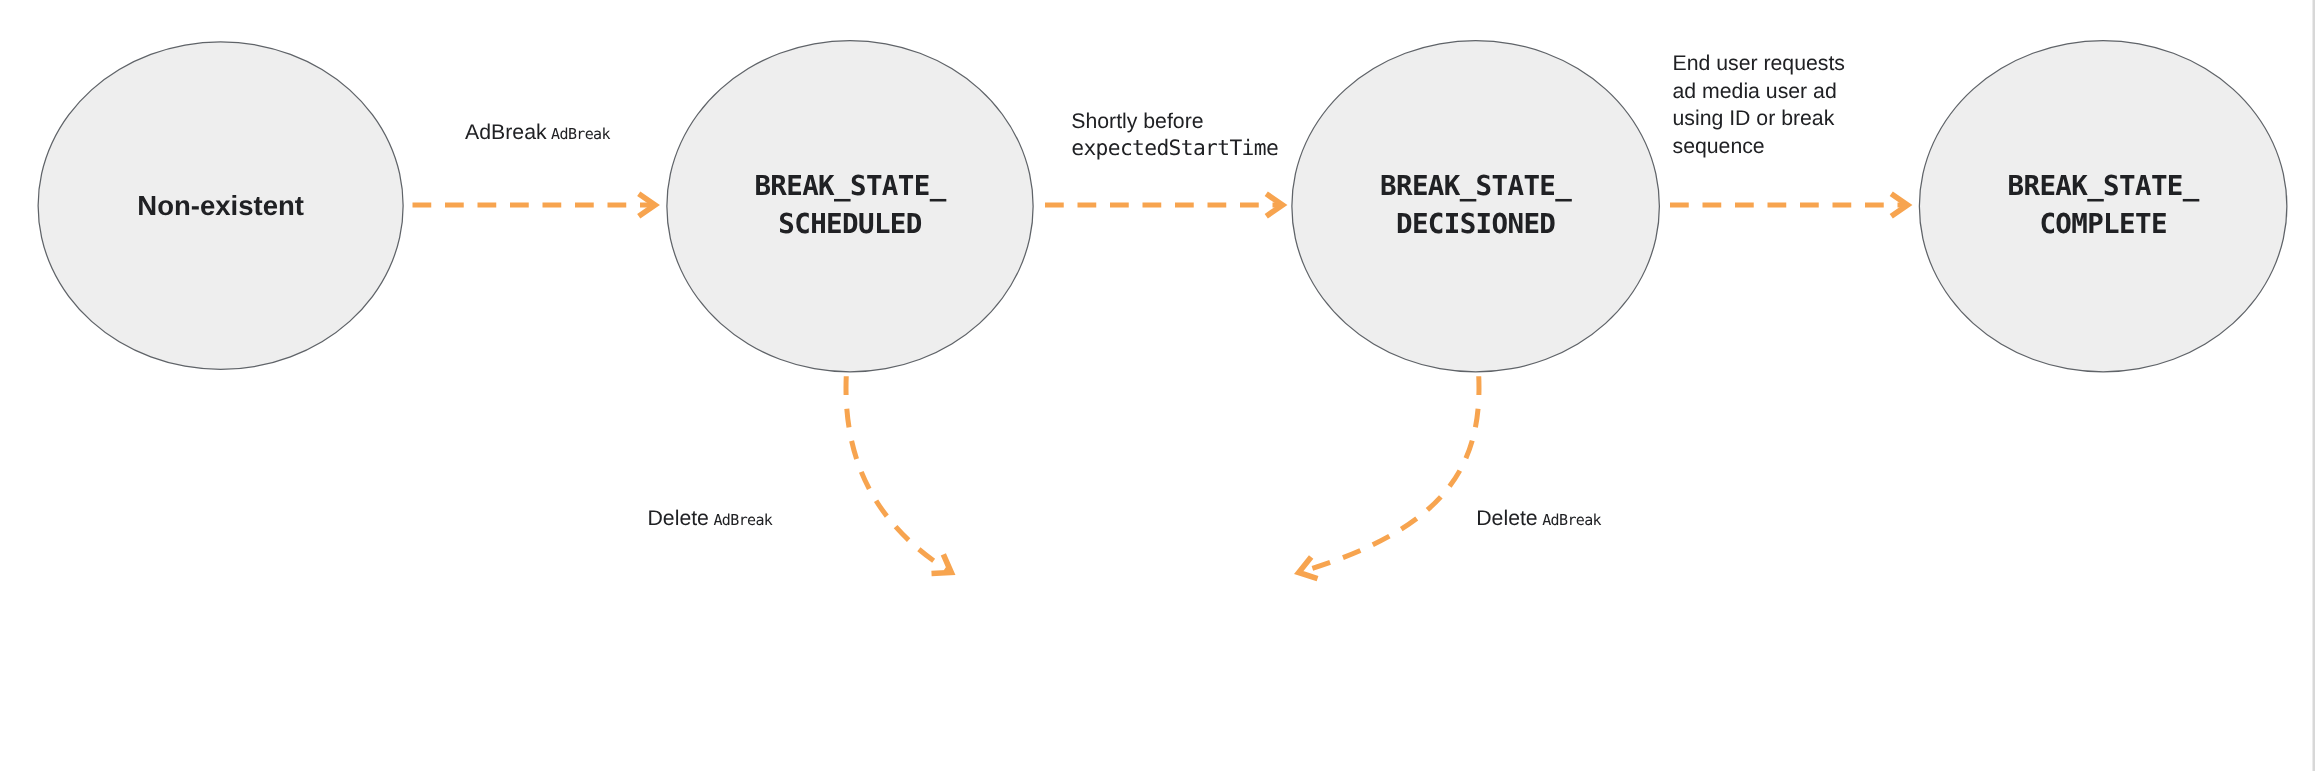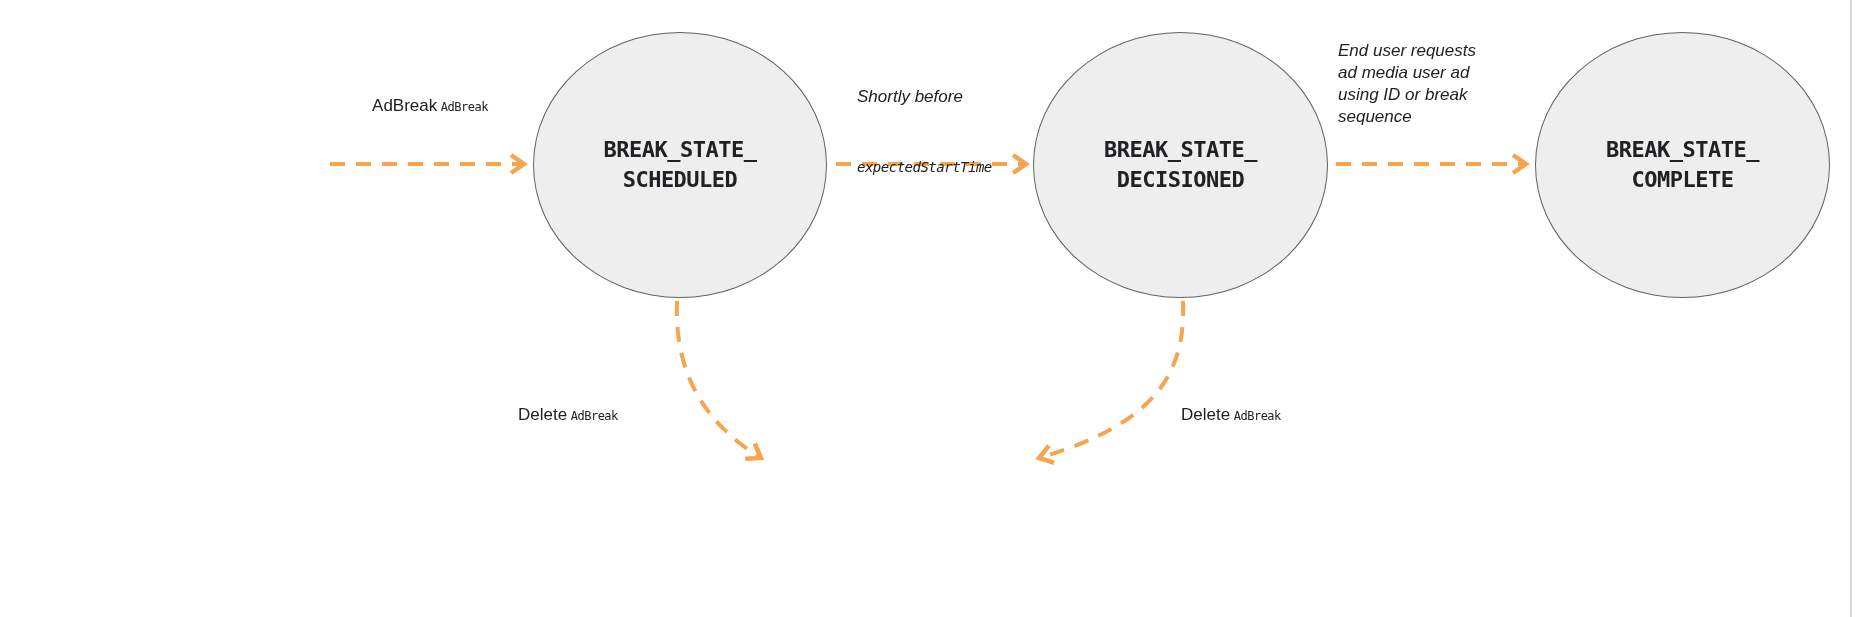--- a/index.html
+++ b/index.html
@@ -76,25 +76,24 @@
     white-space: nowrap;
   }
   .edge-label .code {
     font-family: "DejaVu Sans Mono", "Liberation Mono", monospace;
     font-size: 12px;
     letter-spacing: -0.5px;
     margin-left: 0.3em;
   }
   .edge-label .code-line {
     font-family: "DejaVu Sans Mono", "Liberation Mono", monospace;
-    font-size: 14px;
+    font-size: 17px;
     letter-spacing: -0.5px;
-    margin-top: 48px;
   }
-  .edge-label.multiline { line-height: 22px; font-style: italic; }
+  .edge-label.multiline { line-height: 22px; }
   .page-edge-divider {
     position: absolute;
     right: 6px; top: 0;
     width: 2px; height: 617px;
     background: var(--color-edge-divider);
     z-index: 0;
   }
 </style>
 </head>
 <body>
@@ -109,20 +108,23 @@
         <path class="arrowhead-path" d="M -13 -9 L 0 0 L -13 9"></path>
       </marker>
     </defs>
     <path class="edge-path" d="M 330 164 H 524" marker-end="url(#arrowhead)"></path>
     <path class="edge-path" d="M 836 164 H 1026" marker-end="url(#arrowhead)"></path>
     <path class="edge-path" d="M 1336 164 H 1526" marker-end="url(#arrowhead)"></path>
     <path class="edge-path" d="M 677 301 C 674 375 706 424 761 458" marker-end="url(#arrowhead)"></path>
     <path class="edge-path" d="M 1183 301 C 1186 375 1154 424 1039 458" marker-end="url(#arrowhead)"></path>
   </svg>
 
+  <div class="state-node" style="left:30px; top:33px; width:293px; height:263px;">
+    <span class="node-label-sans">Non-existent</span>
+  </div>
 
   <div class="state-node" style="left:533px; top:32px; width:294px; height:266px;">
     <span class="node-label-code">BREAK_STATE_</span>
     <span class="node-label-code">SCHEDULED</span>
   </div>
 
   <div class="state-node" style="left:1033px; top:32px; width:295px; height:266px;">
     <span class="node-label-code">BREAK_STATE_</span>
     <span class="node-label-code">DECISIONED</span>
   </div>

